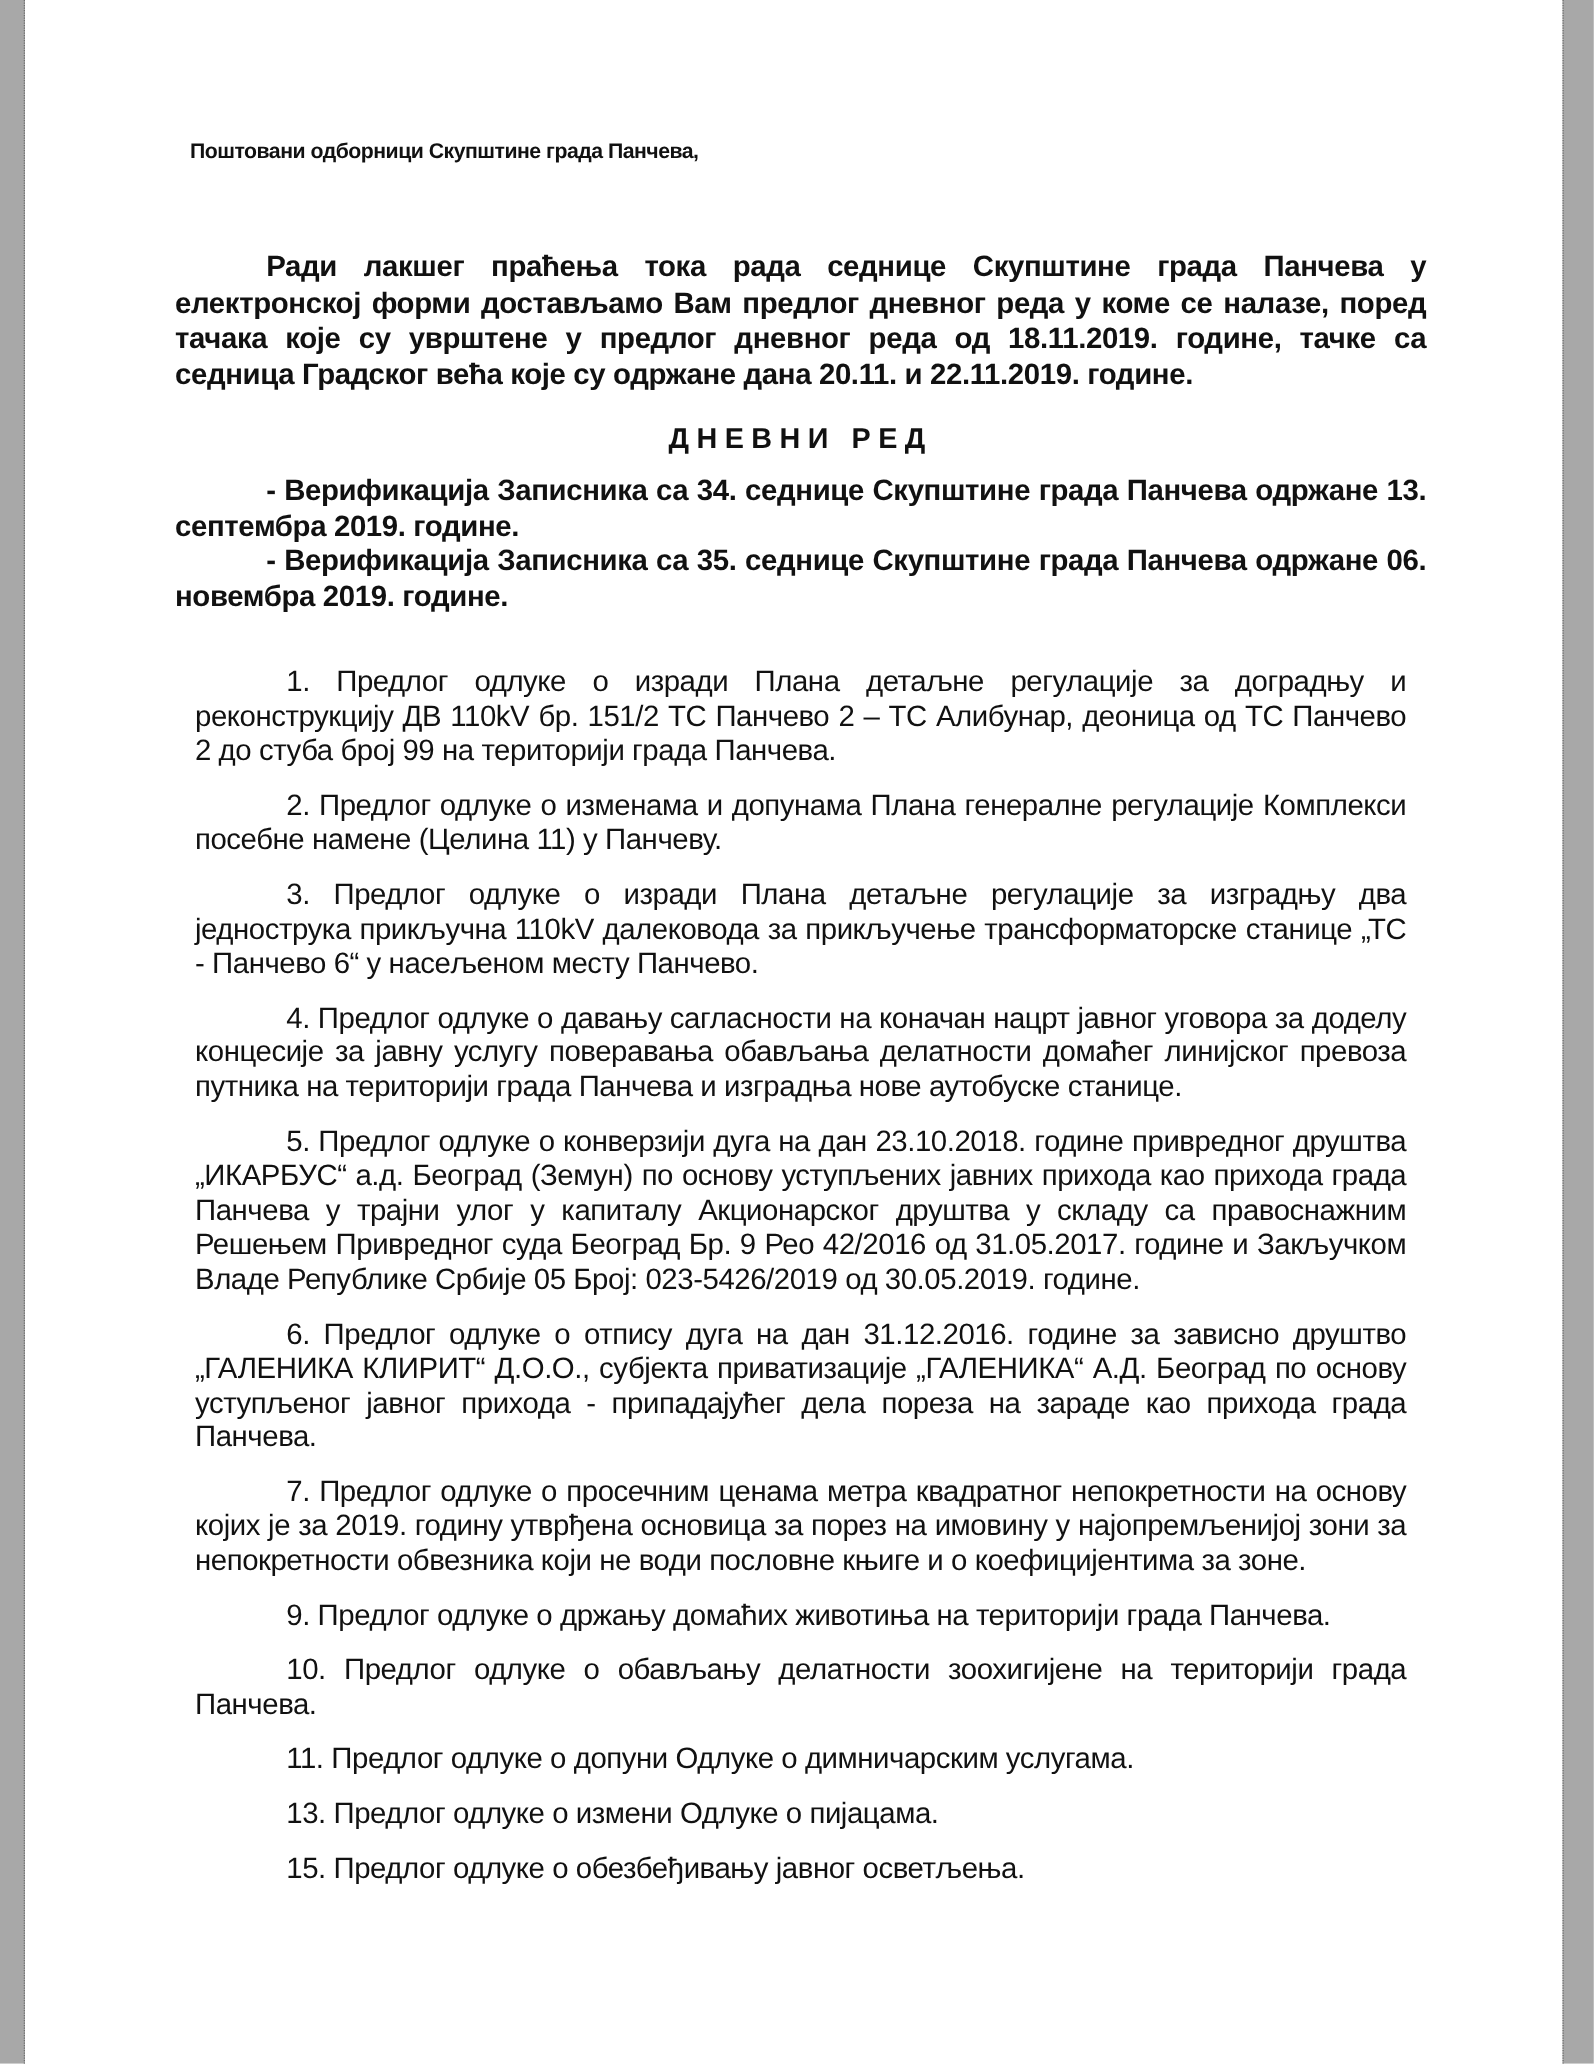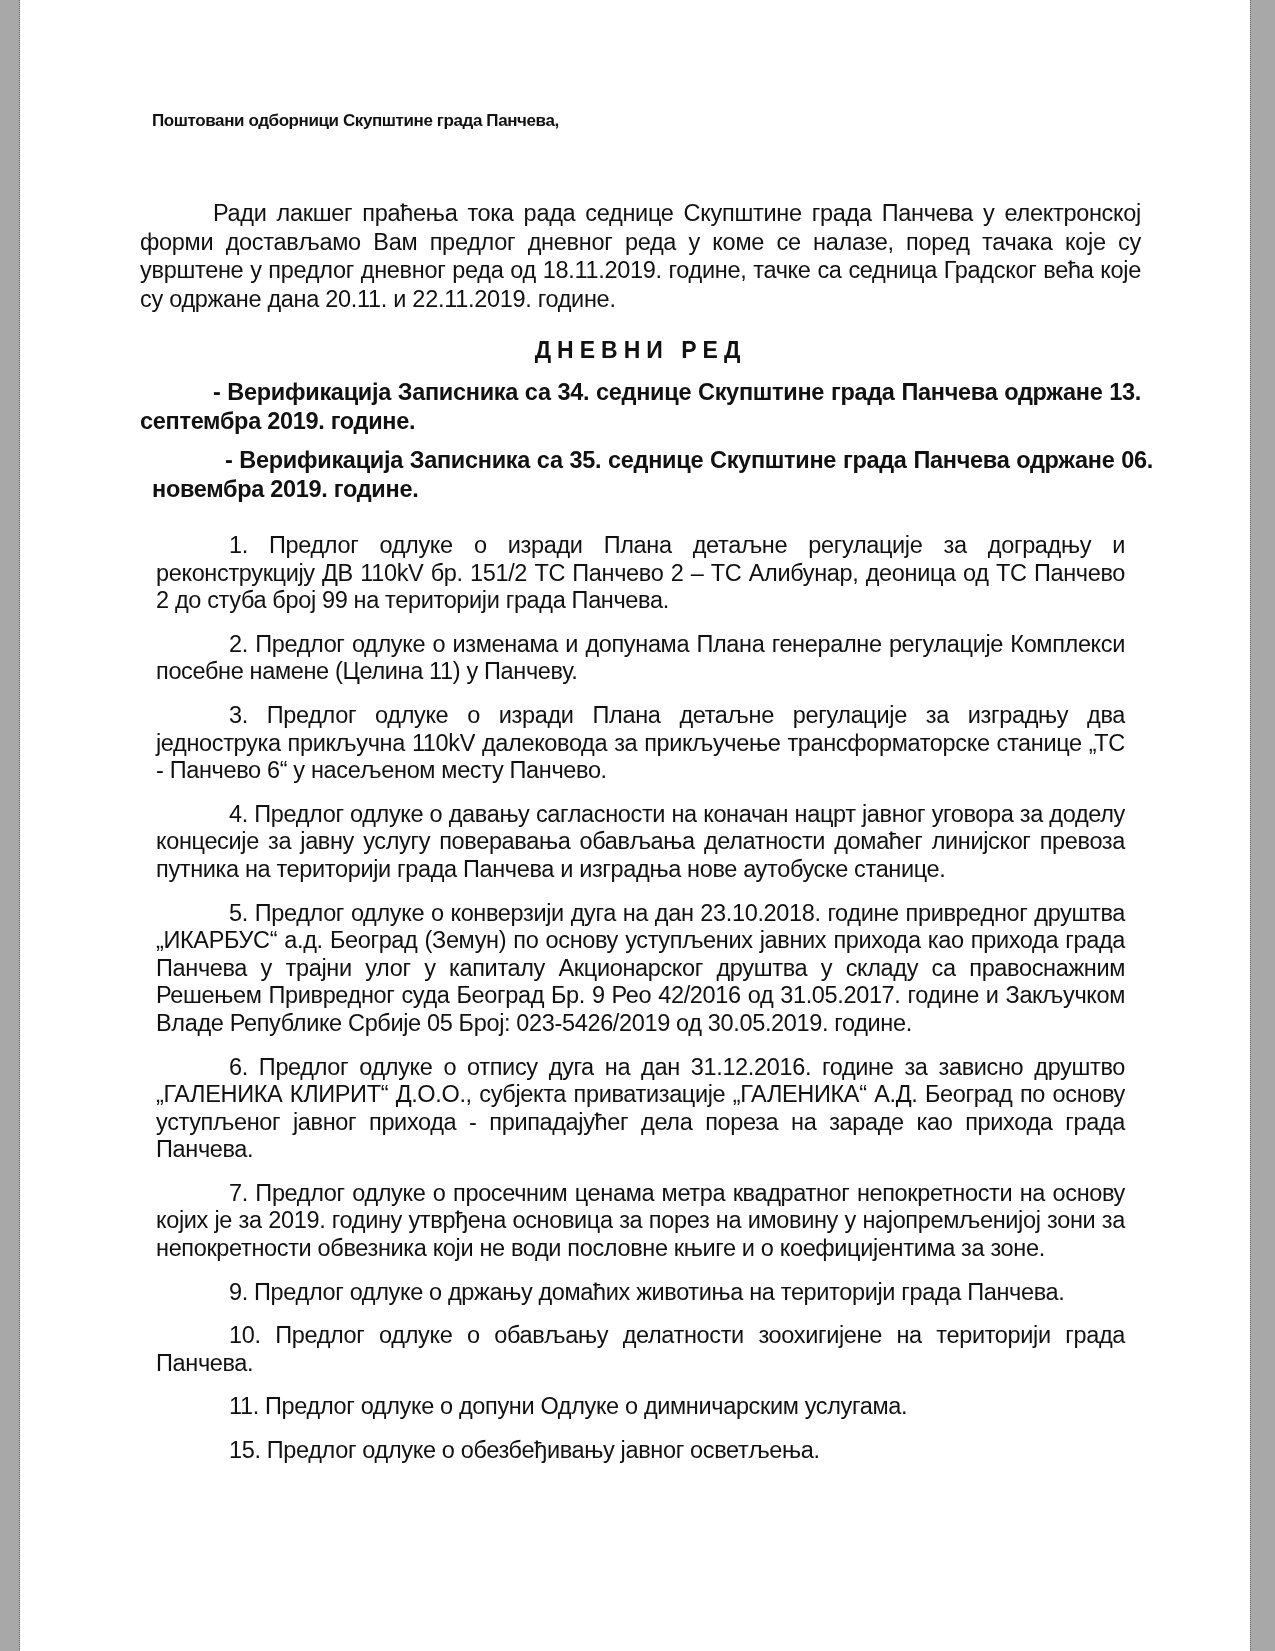--- a/index.html
+++ b/index.html
@@ -25,20 +25,21 @@
   .greeting {
     position: absolute; top: 111px; left: 12px;
     font-weight: bold; font-size: 17px; letter-spacing: -0.4px;
     white-space: nowrap;
   }
   .intro {
     position: absolute; top: 199px; left: 0; width: 1001px;
     font-size: 23.5px; line-height: 28.5px;
     text-align: justify; text-indent: 73px;
     letter-spacing: -0.3px;
+    font-weight: bold;
   }
   .agenda-title {
     position: absolute; top: 327px; left: 0; width: 1001px;
     text-align: center; font-weight: bold; font-size: 23px;
     letter-spacing: 6px;
     margin-top: 10px;
   }
   .verif {
     position: absolute; left: 0; width: 1001px;
     font-weight: bold; font-size: 23.5px; line-height: 28.5px;
@@ -58,28 +59,29 @@
 <body>
 
 <div class="band-left"></div>
 <div class="band-right"></div>
 
 <div class="page">
   <div class="greeting">Поштовани одборници Скупштине града Панчева,</div>
   <p class="intro" style="margin:0">Ради лакшег праћења тока рада седнице Скупштине града Панчева у електронској форми достављамо Вам предлог дневног реда у коме се налазе, поред тачака које су уврштене у предлог дневног реда од 18.11.2019. године, тачке са седница Градског већа које су одржане дана 20.11. и 22.11.2019. године.</p>
   <div class="agenda-title">ДНЕВНИ РЕД</div>
   <p class="verif v1" style="margin:0">- Верификација Записника са 34. седнице Скупштине града Панчева одржане 13. септембра 2019. године.</p>
-  <p class="verif v2" style="margin:12px">- Верификација Записника са 35. седнице Скупштине града Панчева одржане 06. новембра 2019. године.</p>
+  <p class="verif v2" style="margin:0">- Верификација Записника са 35. седнице Скупштине града Панчева одржане 06. новембра 2019. године.</p>
 
   <div class="items">
     <p class="item">1. Предлог одлуке о изради Плана детаљне регулације за доградњу и реконструкцију ДВ 110kV бр. 151/2 ТС Панчево 2 – ТС Алибунар, деоница од ТС Панчево 2 до стуба број 99 на територији града Панчева.</p>
     <p class="item">2. Предлог одлуке о изменама и допунама Плана генералне регулације Комплекси посебне намене (Целина 11) у Панчеву.</p>
     <p class="item">3. Предлог одлуке о изради Плана детаљне регулације за изградњу два једнострука прикључна 110kV далековода за прикључење трансформаторске станице „ТС - Панчево 6“ у насељеном месту Панчево.</p>
     <p class="item">4. Предлог одлуке о давању сагласности на коначан нацрт јавног уговора за доделу концесије за јавну услугу поверавања обављања делатности домаћег линијског превоза путника на територији града Панчева и изградња нове аутобуске станице.</p>
     <p class="item">5. Предлог одлуке о конверзији  дуга на дан 23.10.2018. године привредног друштва „ИКАРБУС“ а.д. Београд (Земун) по основу уступљених јавних прихода као прихода града Панчева у трајни улог у капиталу Акционарског друштва у складу са правоснажним Решењем Привредног суда Београд Бр. 9 Рео 42/2016 од 31.05.2017. године и Закључком Владе Републике Србије 05 Број: 023-5426/2019 од 30.05.2019. године.</p>
     <p class="item">6. Предлог одлуке о отпису дуга на дан 31.12.2016. године за зависно друштво „ГАЛЕНИКА КЛИРИТ“ Д.О.О., субјекта приватизације „ГАЛЕНИКА“ А.Д. Београд по основу уступљеног јавног прихода - припадајућег дела пореза на зараде као прихода града Панчева.</p>
     <p class="item">7. Предлог одлуке о просечним ценама метра квадратног непокретности на основу којих је за 2019. годину утврђена основица за порез на имовину у најопремљенијој зони за непокретности обвезника који не води пословне књиге и о коефицијентима за зоне.</p>
     <p class="item">9. Предлог одлуке о држању домаћих животиња на територији града Панчева.</p>
     <p class="item">10. Предлог одлуке о обављању делатности зоохигијене на територији града Панчева.</p>
     <p class="item">11. Предлог одлуке о допуни Одлуке о димничарским услугама.</p>
+    <p class="item">13. Предлог одлуке о измени Одлуке о пијацама.</p>
     <p class="item">15. Предлог одлуке о обезбеђивању јавног осветљења.</p>
   </div>
 </div>
 
 </body></html>

